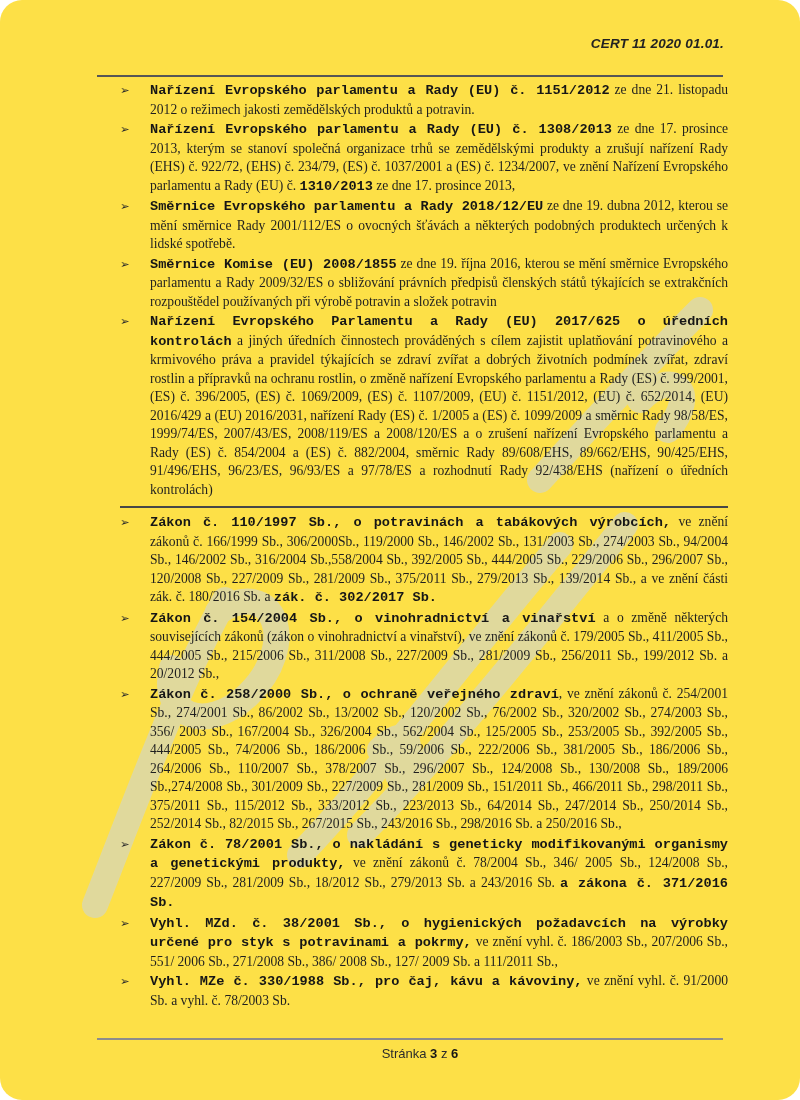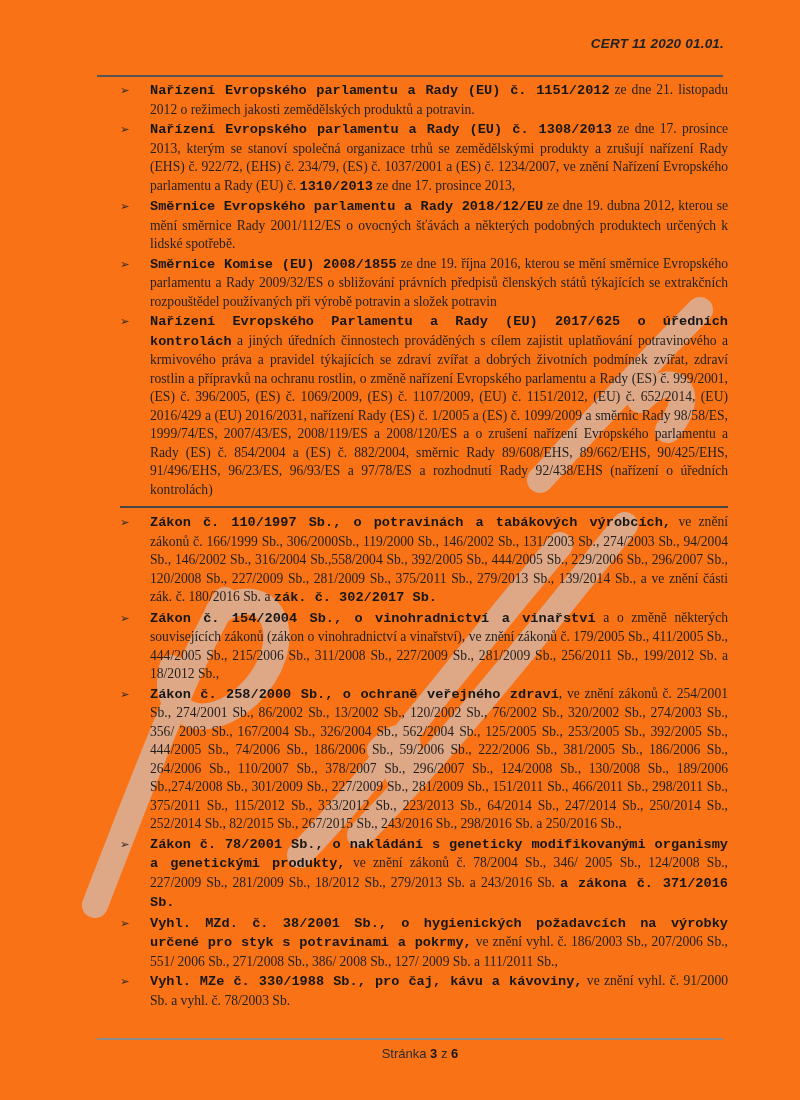--- a/index.html
+++ b/index.html
@@ -1,22 +1,23 @@
 <!DOCTYPE html>
 <html><head>
 <meta charset="utf-8">
 <style>
   html,body{margin:0;padding:0;background:#ffffff;}
   .page{
     position:relative;
     width:800px;height:1100px;
-    background:#f97316;
+    background:#fde047;
     font-family:"Liberation Serif", serif;
     color:#1f1f1f;
     overflow:hidden;
+    border-radius:22px;
   }
   .watermark{position:absolute;left:0;top:0;z-index:0;pointer-events:none;}
   .layer{position:relative;z-index:1;}
   .doc-code{
     position:absolute;top:36px;right:76px;
     font-family:"Liberation Sans", sans-serif;
     font-style:italic;font-weight:600;
     font-size:13.5px;color:#222;
     letter-spacing:.2px;
   }
@@ -94,21 +95,21 @@
           </div>
         </div>
       <div class="section-rule"></div>
       <div class="bullet-list">
           <div class="bullet-item">
             <span class="marker">➢</span>
             <span class="text"><span class="bold">Zákon č. 110/1997 Sb., o potravinách a tabákových výrobcích,</span><span> ve znění zákonů č. 166/1999 Sb., 306/2000Sb., 119/2000 Sb., 146/2002 Sb., 131/2003 Sb., 274/2003 Sb., 94/2004 Sb., 146/2002 Sb., 316/2004 Sb.,558/2004 Sb., 392/2005 Sb., 444/2005 Sb., 229/2006 Sb., 296/2007 Sb., 120/2008 Sb., 227/2009 Sb., 281/2009 Sb., 375/2011 Sb., 279/2013 Sb., 139/2014 Sb., a ve znění části zák. č. 180/2016 Sb. a </span><span class="bold">zák. č. 302/2017 Sb.</span></span>
           </div>
           <div class="bullet-item">
             <span class="marker">➢</span>
-            <span class="text"><span class="bold">Zákon č. 154/2004 Sb., o vinohradnictví a vinařství</span><span> a o změně některých souvisejících zákonů (zákon o vinohradnictví a vinařství), ve znění zákonů č. 179/2005 Sb., 411/2005 Sb., 444/2005 Sb., 215/2006 Sb., 311/2008 Sb., 227/2009 Sb., 281/2009 Sb., 256/2011 Sb., 199/2012 Sb. a 18/2012 Sb.,</span></span>
+            <span class="text"><span class="bold">Zákon č. 154/2004 Sb., o vinohradnictví a vinařství</span><span> a o změně některých souvisejících zákonů (zákon o vinohradnictví a vinařství), ve znění zákonů č. 179/2005 Sb., 411/2005 Sb., 444/2005 Sb., 215/2006 Sb., 311/2008 Sb., 227/2009 Sb., 281/2009 Sb., 256/2011 Sb., 199/2012 Sb. a 20/2012 Sb.,</span></span>
           </div>
           <div class="bullet-item">
             <span class="marker">➢</span>
             <span class="text"><span class="bold">Zákon č. 258/2000 Sb., o ochraně veřejného zdraví</span><span>, ve znění zákonů č. 254/2001 Sb., 274/2001 Sb., 86/2002 Sb., 13/2002 Sb., 120/2002 Sb., 76/2002 Sb., 320/2002 Sb., 274/2003 Sb., 356/ 2003 Sb., 167/2004 Sb., 326/2004 Sb., 562/2004 Sb., 125/2005 Sb., 253/2005 Sb., 392/2005 Sb., 444/2005 Sb., 74/2006 Sb., 186/2006 Sb., 59/2006 Sb., 222/2006 Sb., 381/2005 Sb., 186/2006 Sb., 264/2006 Sb., 110/2007 Sb., 378/2007 Sb., 296/2007 Sb., 124/2008 Sb., 130/2008 Sb., 189/2006 Sb.,274/2008 Sb., 301/2009 Sb., 227/2009 Sb., 281/2009 Sb., 151/2011 Sb., 466/2011 Sb., 298/2011 Sb., 375/2011 Sb., 115/2012 Sb., 333/2012 Sb., 223/2013 Sb., 64/2014 Sb., 247/2014 Sb., 250/2014 Sb., 252/2014 Sb., 82/2015 Sb., 267/2015 Sb., 243/2016 Sb., 298/2016 Sb. a 250/2016 Sb.,</span></span>
           </div>
           <div class="bullet-item">
             <span class="marker">➢</span>
             <span class="text"><span class="bold">Zákon č. 78/2001 Sb., o nakládání s geneticky modifikovanými organismy a genetickými produkty,</span><span> ve znění zákonů č. 78/2004 Sb., 346/ 2005 Sb., 124/2008 Sb., 227/2009 Sb., 281/2009 Sb., 18/2012 Sb., 279/2013 Sb. a 243/2016 Sb. </span><span class="bold">a zákona č. 371/2016 Sb.</span></span>
           </div>
           <div class="bullet-item">

